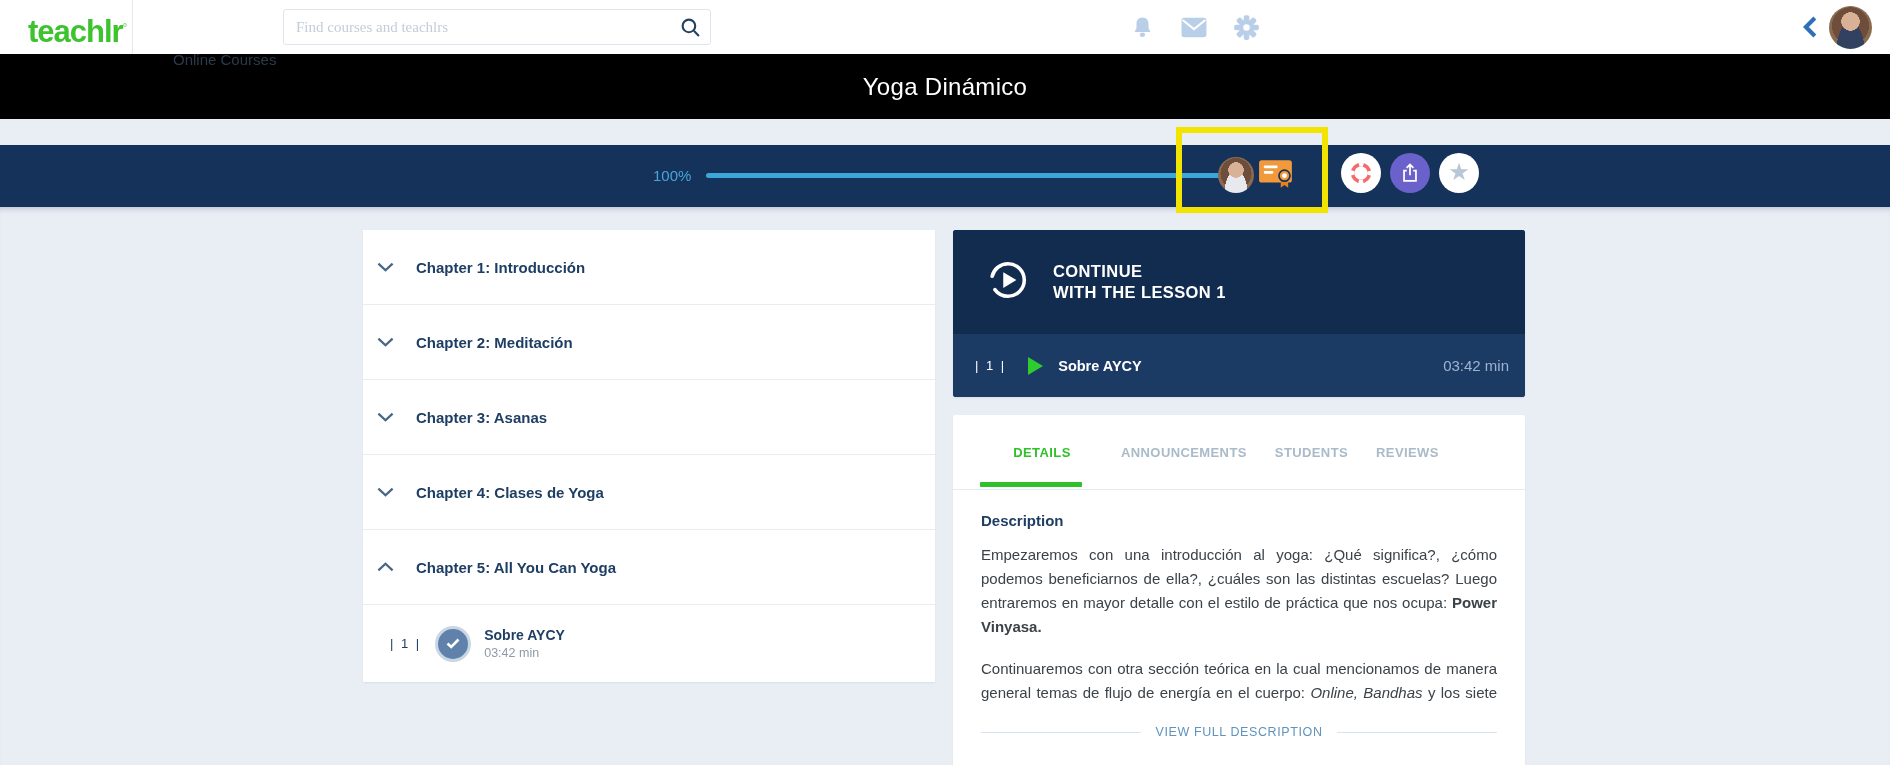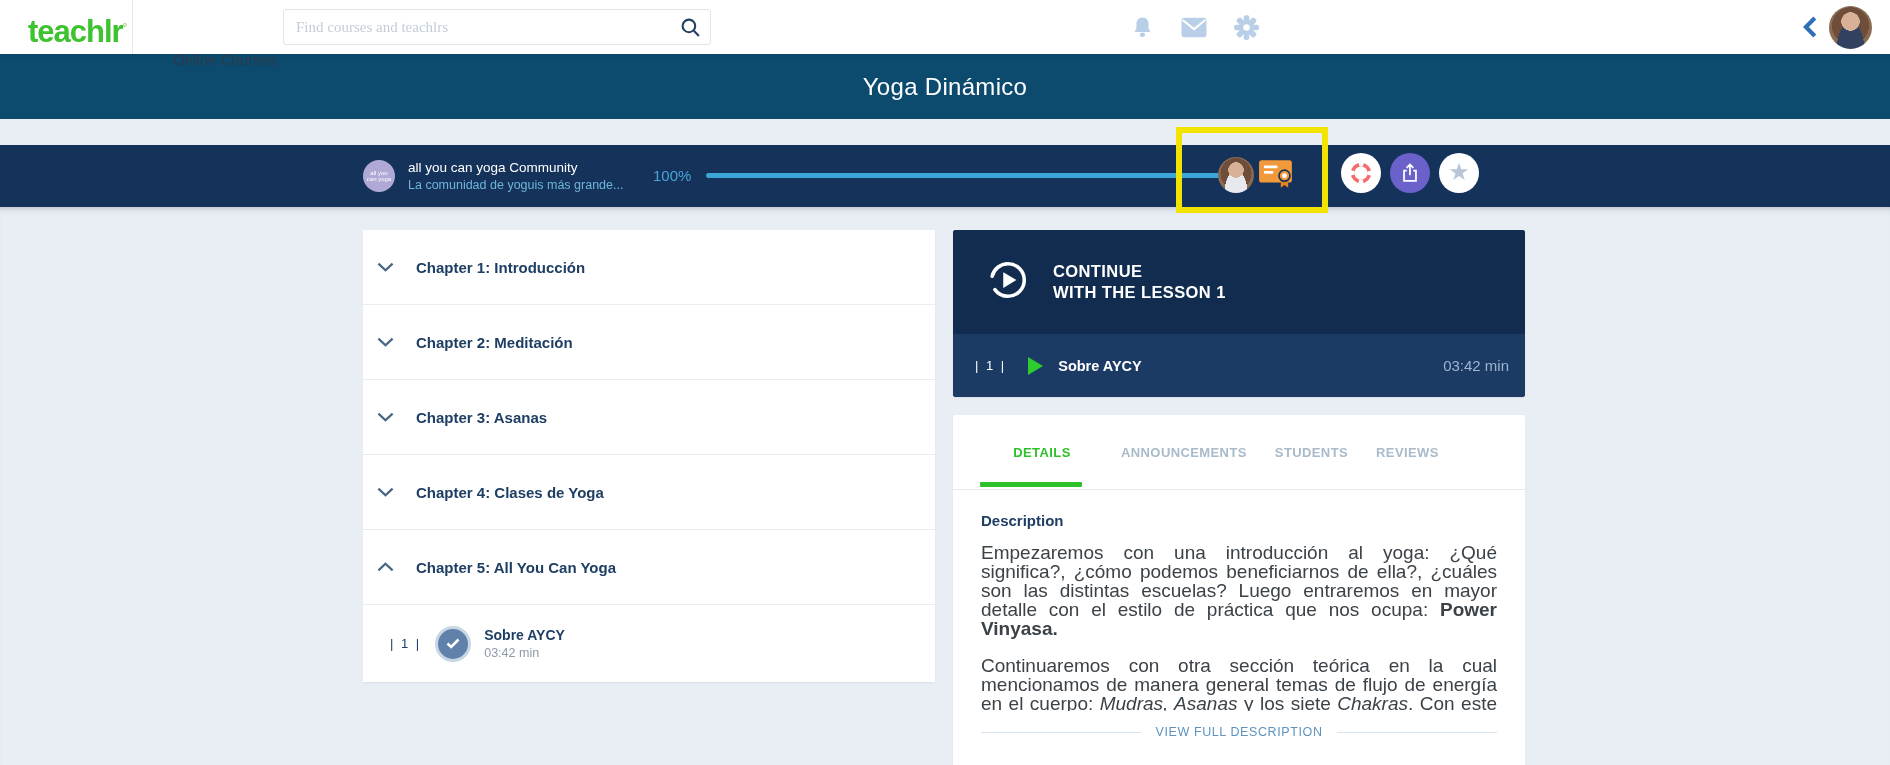--- a/index.html
+++ b/index.html
@@ -25,21 +25,21 @@
   .nav-icon { width:28px; height:28px; display:flex; align-items:center; justify-content:center; cursor:pointer; }
   .nav-right { position:absolute; right:18px; top:0; height:54px; display:flex; align-items:center; gap:12px; }
   .chev-left { width:14px; height:22px; cursor:pointer; }
   .user-avatar { width:43px; height:43px; border-radius:50%; cursor:pointer;
     background:
       radial-gradient(circle at 50% 36%, #d8b197 0 26%, transparent 27%),
       radial-gradient(ellipse at 50% 108%, #31415f 0 46%, transparent 47%),
       radial-gradient(circle at 50% 46%, #6e4e3a 0 58%, #8a6a50 59% 72%, #d7dce3 73%); }
 
   
-  .course-header { position:absolute; left:0; top:54px; width:1890px; height:65px; background:#0c4a6e;
+  .course-header { position:absolute; left:0; top:54px; width:1890px; height:65px; background:#000000;
     display:flex; align-items:center; justify-content:center; }
   .course-title { color:#ffffff; font-size:24px; font-weight:500; letter-spacing:.3px; }
 
   
   .community-bar { position:absolute; left:0; top:145px; width:1890px; height:62px; background:#14325a; }
   .community-info { position:absolute; left:363px; top:0; height:62px; display:flex; align-items:center; gap:13px; }
   .community-avatar { width:32px; height:32px; border-radius:50%; background:#b1a9d5; color:#ffffff;
     font-size:6px; line-height:6px; text-align:center; display:flex; align-items:center; justify-content:center;
     padding:3px; cursor:pointer; overflow:hidden; }
   .community-name { font-size:13.5px; color:#ffffff; font-weight:500; cursor:pointer; }
@@ -99,21 +99,21 @@
   .tabs-card { left:953px; top:208px; width:572px; height:390px; }
   .tabs-row { position:relative; height:75px; display:flex; align-items:center; gap:28px;
     padding-left:38px; border-bottom:1px solid #e3eaf2; }
   .tab { font-size:13px; font-weight:bold; letter-spacing:.4px; color:#a9bac9; cursor:pointer; }
   .tab.active { color:#2fc129; width:102px; text-align:center; }
   .tab-underline { position:absolute; left:27px; bottom:2px; width:102px; height:5px;
     background:#2fc129; border-radius:1px; }
   .details-body { padding:0 28px; }
   .desc-heading { margin-top:22px; font-size:15px; font-weight:bold; color:#1e3e64; }
   .desc-text { margin-top:14px; height:168px; overflow:hidden; }
-  .desc-text p { font-size:19px; line-height:19px; color:#3b4248; text-align:justify; }
+  .desc-text p { font-size:15px; line-height:24px; color:#3b4248; text-align:justify; }
   .desc-text p + p { margin-top:18px; }
   .view-full { margin-top:14px; display:flex; align-items:center; gap:14px; cursor:pointer; }
   .view-full .line { flex:1; height:1px; background:#d7e4f0; }
   .view-full .vf-label { font-size:12.5px; font-weight:normal; letter-spacing:.6px; color:#5f93bd; }
 </style>
 </head>
 <body>
 
 <div class="navbar">
   <div class="logo"><span>teachlr</span><sup>°</sup></div>
@@ -165,27 +165,20 @@
     </span>
     <div class="user-avatar"></div>
   </div>
 </div>
 
 <div class="course-header">
   <div class="course-title">Yoga Dinámico</div>
 </div>
 
 <div class="community-bar">
-  <div class="community-info">
-    <div class="community-avatar">all you can yoga</div>
-    <div>
-      <div class="community-name">all you can yoga Community</div>
-      <div class="community-tagline">La comunidad de yoguis más grande...</div>
-    </div>
-  </div>
 
   <div class="progress-label">100%</div>
   <div class="progress-line"></div>
   <div class="marker-avatar"></div>
 
   <span class="certificate">
     <svg viewBox="0 0 34 30" width="36" height="32">
       <rect x="1" y="3" width="31" height="21" rx="2.5" fill="#f2993c"></rect>
       <rect x="5.5" y="8" width="13" height="2.6" rx="1" fill="#ffffff"></rect>
       <rect x="5.5" y="13" width="9" height="2.6" rx="1" fill="#ffffff"></rect>
@@ -288,21 +281,21 @@
       <span class="tab active">DETAILS</span>
       <span class="tab">ANNOUNCEMENTS</span>
       <span class="tab">STUDENTS</span>
       <span class="tab">REVIEWS</span>
       <div class="tab-underline"></div>
     </div>
     <div class="details-body">
       <div class="desc-heading">Description</div>
       <div class="desc-text">
         <p><span>Empezaremos con una introducción al yoga: ¿Qué significa?, ¿cómo podemos beneficiarnos de ella?, ¿cuáles son las distintas escuelas? Luego entraremos en mayor detalle con el estilo de práctica que nos ocupa: </span><b>Power Vinyasa.</b></p>
-        <p><span>Continuaremos con otra sección teórica en la cual mencionamos de manera general temas de flujo de energía en el cuerpo: </span><i>Mudras, Asanas</i><span> y los siete </span><i>Chakras</i><span>. Con este conocimiento básico, podemos tener una conexión más profunda con la práctica física</span></p>
+        <p><span>Continuaremos con otra sección teórica en la cual mencionamos de manera general temas de flujo de energía en el cuerpo: </span><i>Online, Bandhas</i><span> y los siete </span><i>Chakras</i><span>. Con este conocimiento básico, podemos tener una conexión más profunda con la práctica física</span></p>
       </div>
       <div class="view-full">
         <span class="line"></span>
         <span class="vf-label">VIEW FULL DESCRIPTION</span>
         <span class="line"></span>
       </div>
     </div>
   </div>
 </div>
 

